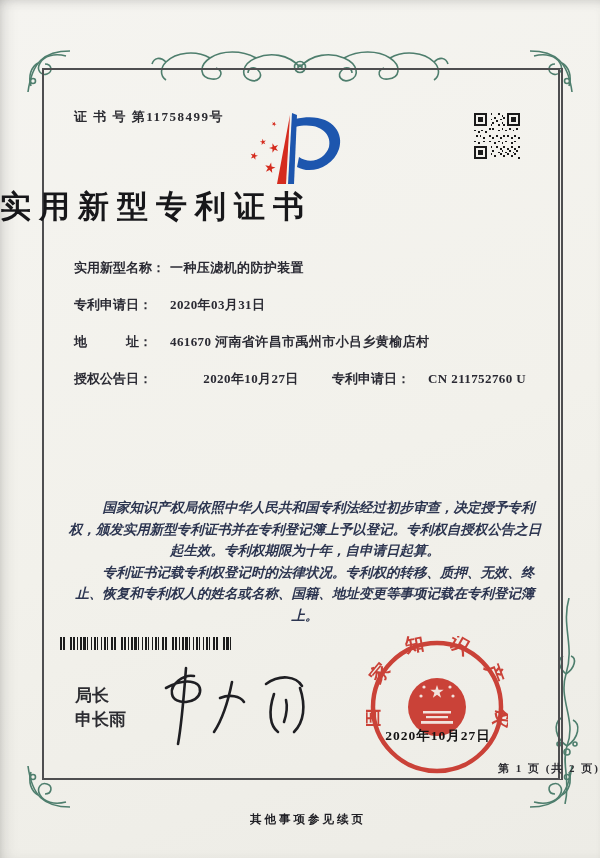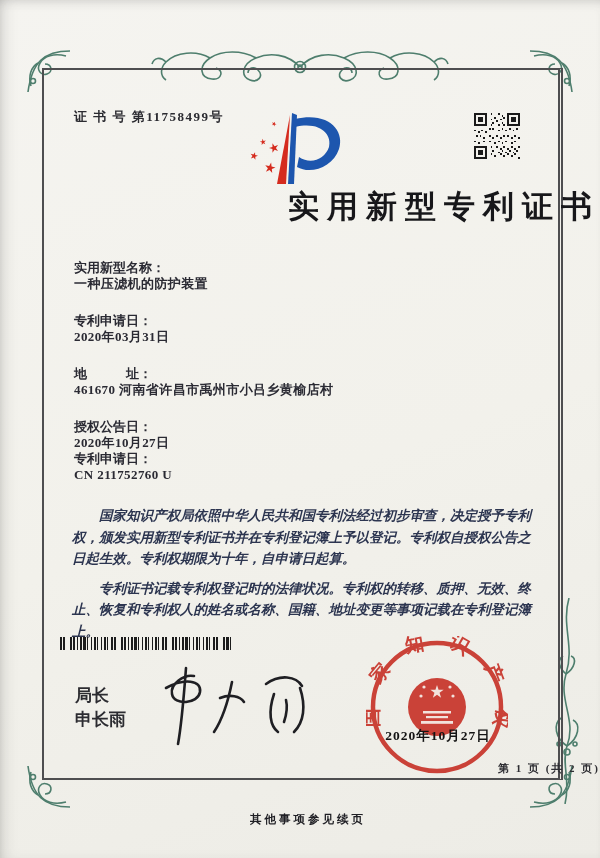--- a/index.html
+++ b/index.html
@@ -8,31 +8,31 @@
     background:linear-gradient(160deg,#f5f4f0 0%,#f2f1eb 55%,#edece6 100%);
     box-shadow:inset 10px 0 18px -12px rgba(60,60,60,.35), inset 0 8px 14px -10px rgba(60,60,60,.28);
     font-family:"Liberation Serif","DejaVu Serif",serif;color:#222;
   }
   .frame{position:absolute;left:42px;top:68px;width:514px;height:708px;
     border:2px solid #4e4e50;border-right:5px double #4e4e50;}
   .cert-no{position:absolute;left:74px;top:108px;font-size:13px;font-weight:700;
     letter-spacing:1.5px;color:#2b2b31;}
   .qr{position:absolute;left:474px;top:113px;width:46px;height:46px;}
   .logo{position:absolute;left:231px;top:109px;width:138px;height:80px;}
-  .title{position:absolute;left:0;top:186px;width:100%;text-align:right;
+  .title{position:absolute;left:0;top:186px;width:100%;text-align:left;
     font-size:31px;font-weight:700;letter-spacing:8px;color:#17171a;}
   .fields{position:absolute;left:74px;top:260px;width:472px;display:flex;
     flex-direction:column;row-gap:21px;font-size:13px;font-weight:700;color:#2a2a33;}
-  .field-row{display:flex;white-space:nowrap;line-height:16px;flex-direction:column;}
+  .field-row{display:flex;white-space:nowrap;line-height:16px;}
   .flabel{display:inline-block;width:96px;flex:none;}
-  .fvalue{letter-spacing:.4px;}
+  .fvalue{letter-spacing:.4px;text-align:center;}
   .fvalue.w1{width:162px;flex:none;}
   .body-text{position:absolute;left:64px;top:497px;width:482px;font-size:13.5px;
     line-height:21.5px;font-style:italic;font-weight:600;color:var(--ink-blue,#2c3550);}
-  .body-text p{margin:8px;text-indent:2em;}
+  .body-text p{margin:0;text-indent:2em;text-align:center;}
   .barcode{position:absolute;left:60px;top:637px;width:172px;height:13px;
     background:repeating-linear-gradient(90deg,#1c1c1c 0px,#1c1c1c 1.6px,transparent 1.6px,transparent 3.1px,#1c1c1c 3.1px,#1c1c1c 5.3px,transparent 5.3px,transparent 6.6px,#1c1c1c 6.6px,#1c1c1c 7.4px,transparent 7.4px,transparent 10.2px);}
   .director{position:absolute;left:75px;top:684px;font-size:17px;font-weight:700;
     color:#2c2c31;line-height:24px;}
   .signature{position:absolute;left:128px;top:660px;width:200px;height:92px;}
   .seal{position:absolute;left:366px;top:636px;width:142px;height:142px;opacity:.93;}
   .seal-ring{stroke:var(--seal-red,#c8352b);}
   .seal-text{fill:var(--seal-red,#c8352b);}
   .seal-disc{fill:var(--seal-red,#c8352b);}
   .seal-date{position:absolute;left:358px;top:727px;width:160px;text-align:center;

